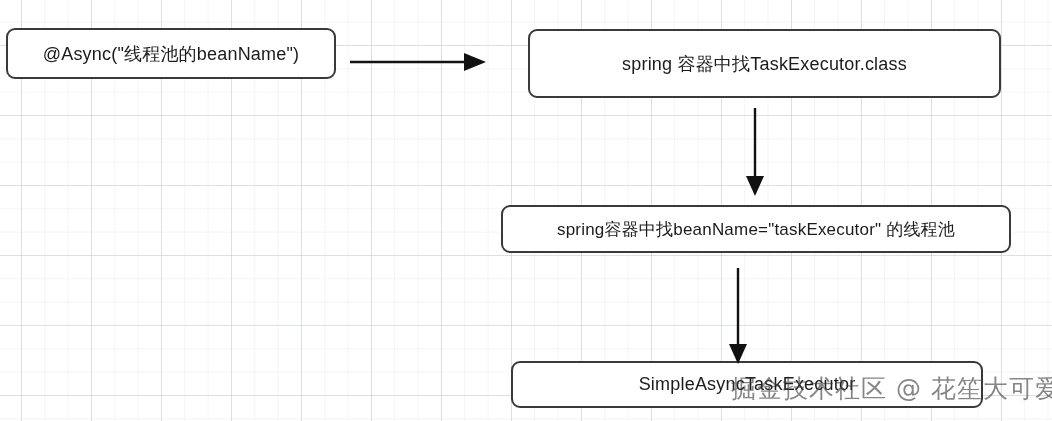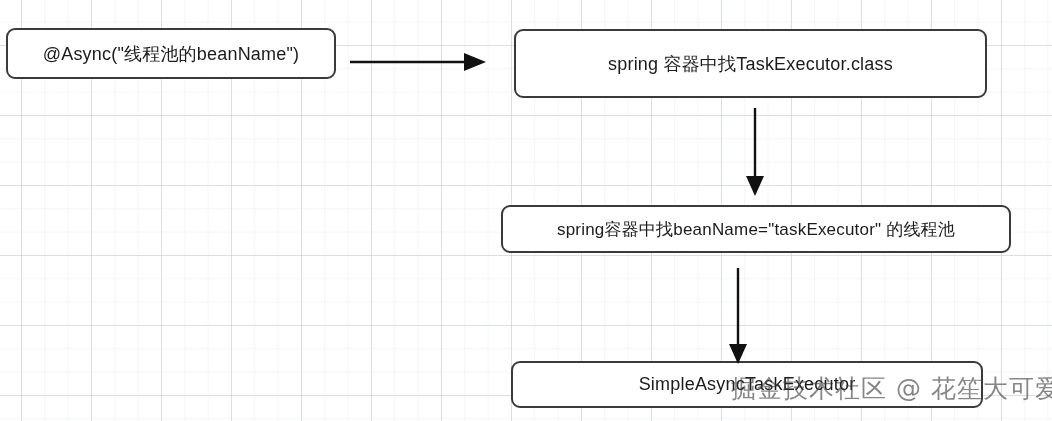--- a/index.html
+++ b/index.html
@@ -47,21 +47,21 @@
 
   #node-async {
     left: 6px;
     top: 28px;
     width: 330px;
     height: 51px;
     font-size: 18px;
   }
 
   #node-find-taskexecutor {
-    left: 514px;
+    left: 528px;
     top: 29px;
     width: 473px;
     height: 69px;
     font-size: 18px;
   }
 
   #node-find-beanname {
     left: 501px;
     top: 205px;
     width: 510px;

